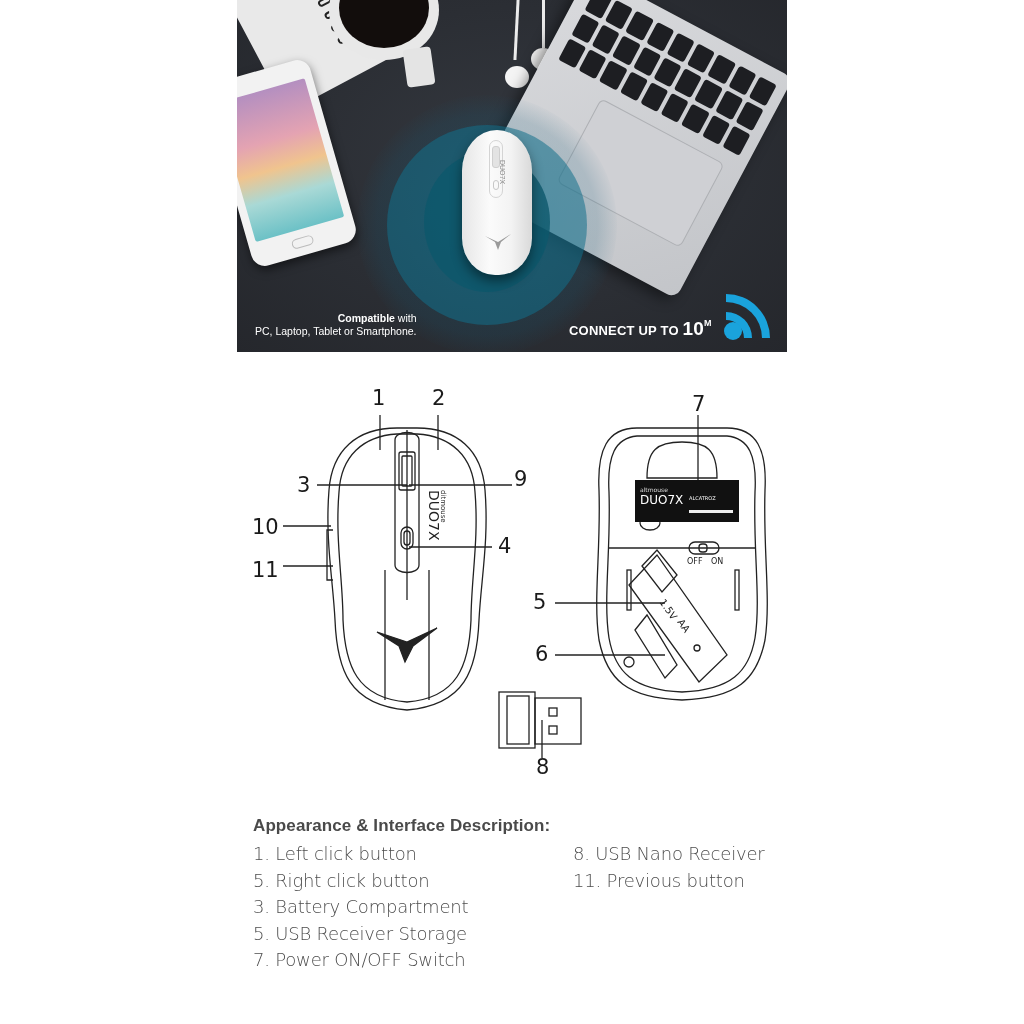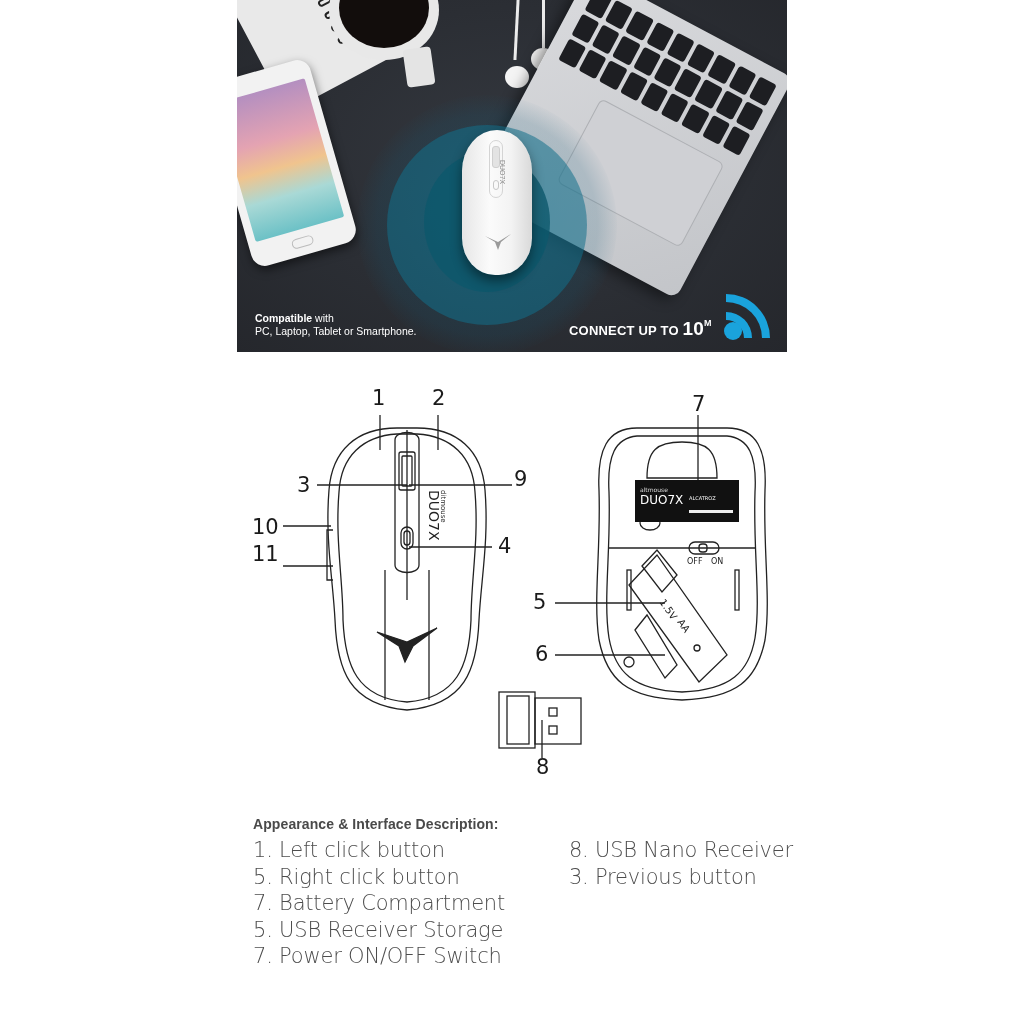--- a/index.html
+++ b/index.html
@@ -4,20 +4,21 @@
 <style>
   * { box-sizing: border-box; margin: 0; padding: 0; }
   html, body { width: 1024px; height: 1024px; background: #ffffff; overflow: hidden; }
   body { font-family: "Liberation Sans", "DejaVu Sans", sans-serif; position: relative; }
 
   
   .hero {
     position: absolute; left: 237px; top: 0; width: 550px; height: 352px;
     background: radial-gradient(ellipse at 50% 45%, #34383f 0%, #2b2e34 55%, #25272c 100%);
     overflow: hidden;
+    text-align: right;
   }
   .notebook {
     position: absolute; left: -20px; top: -20px; width: 120px; height: 150px;
     background: #e9e9e9; transform: rotate(-28deg); transform-origin: top left;
     border-radius: 2px;
   }
   .spiral { position: absolute; left: 78px; width: 14px; height: 7px; border: 2px solid #222; border-radius: 4px; }
   .phone {
     position: absolute; left: -10px; top: 68px; width: 108px; height: 190px;
     background: #f2f2f2; border-radius: 14px; transform: rotate(-16deg);
@@ -70,24 +71,24 @@
   .connect sup { font-size: 9px; vertical-align: 9px; }
   .wifi { position: absolute; left: 485px; top: 290px; }
 
   
   .diagram { position: absolute; left: 237px; top: 370px; width: 550px; height: 420px; }
   .num { position: absolute; font-size: 21px; color: #1a1a1a; font-family: "DejaVu Sans", sans-serif; }
   .diagram svg { position: absolute; left: 0; top: 0; }
 
   
   .desc { position: absolute; left: 253px; top: 816px; width: 540px; color: #4a4a4a; }
-  .desc h2 { font-size: 14px; font-weight: bold; color: #4a4a4a; margin-bottom: 5px; letter-spacing: 0.1px; }
+  .desc h2 { font-size: 17px; font-weight: bold; color: #4a4a4a; margin-bottom: 5px; letter-spacing: 0.1px; }
   .desc .cols { display: flex; }
   .desc ul { list-style: none; }
-  .desc li { font-size: 21px; line-height: 26.5px; color: #4d4d4d; white-space: nowrap; font-family: "DejaVu Sans", sans-serif; font-weight: 300; letter-spacing: -0.2px; }
+  .desc li { font-size: 18px; line-height: 26.5px; color: #4d4d4d; white-space: nowrap; font-family: "DejaVu Sans", sans-serif; font-weight: 300; letter-spacing: -0.2px; }
   .desc .col-left { width: 320px; }
 </style>
 </head>
 <body>
 
 <div class="hero">
   <div class="notebook">
 
     <div class="spiral" style="top:66px"></div>
       <div class="spiral" style="top:80px"></div>
@@ -244,31 +245,31 @@
   <div class="num" style="left:135px; top:16px;">1</div>
   <div class="num" style="left:195px; top:16px;">2</div>
   <div class="num" style="left:60px; top:103px;">3</div>
   <div class="num" style="left:261px; top:164px;">4</div>
   <div class="num" style="left:296px; top:220px;">5</div>
   <div class="num" style="left:298px; top:272px;">6</div>
   <div class="num" style="left:455px; top:22px;">7</div>
   <div class="num" style="left:299px; top:385px;">8</div>
   <div class="num" style="left:277px; top:97px;">9</div>
   <div class="num" style="left:15px; top:145px;">10</div>
-  <div class="num" style="left:15px; top:172px;">11</div>
+  <div class="num" style="left:15px; top:188px;">11</div>
 </div>
 
 <div class="desc">
   <h2>Appearance &amp; Interface Description:</h2>
   <div class="cols">
     <ul class="col-left">
       <li>1. Left click button</li>
       <li>5. Right click button</li>
-      <li>7. Battery Compartment</li>
+      <li>3. Battery Compartment</li>
       <li>5. USB Receiver Storage</li>
       <li>7. Power ON/OFF Switch</li>
     </ul>
     <ul class="col-right">
       <li>8. USB Nano Receiver</li>
-      <li>3. Previous button</li>
+      <li>11. Previous button</li>
     </ul>
   </div>
 </div>
 
 </body></html>

